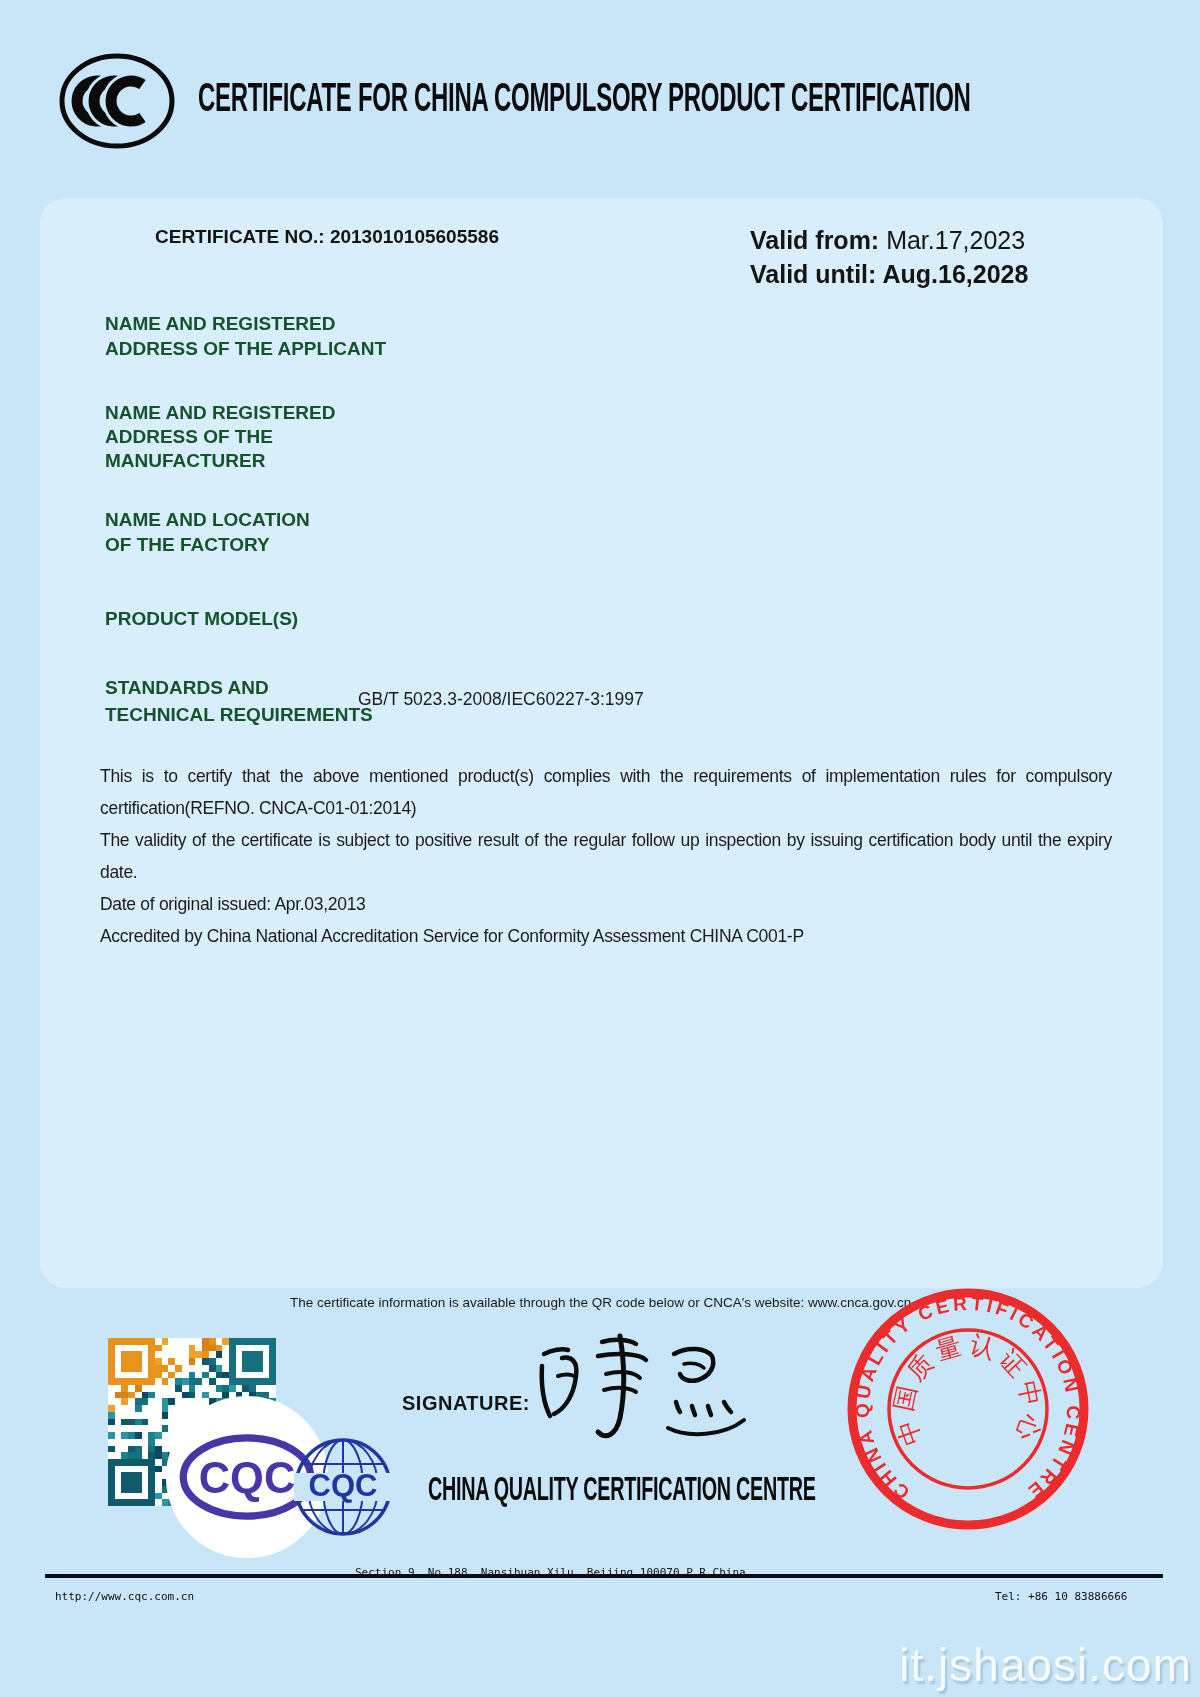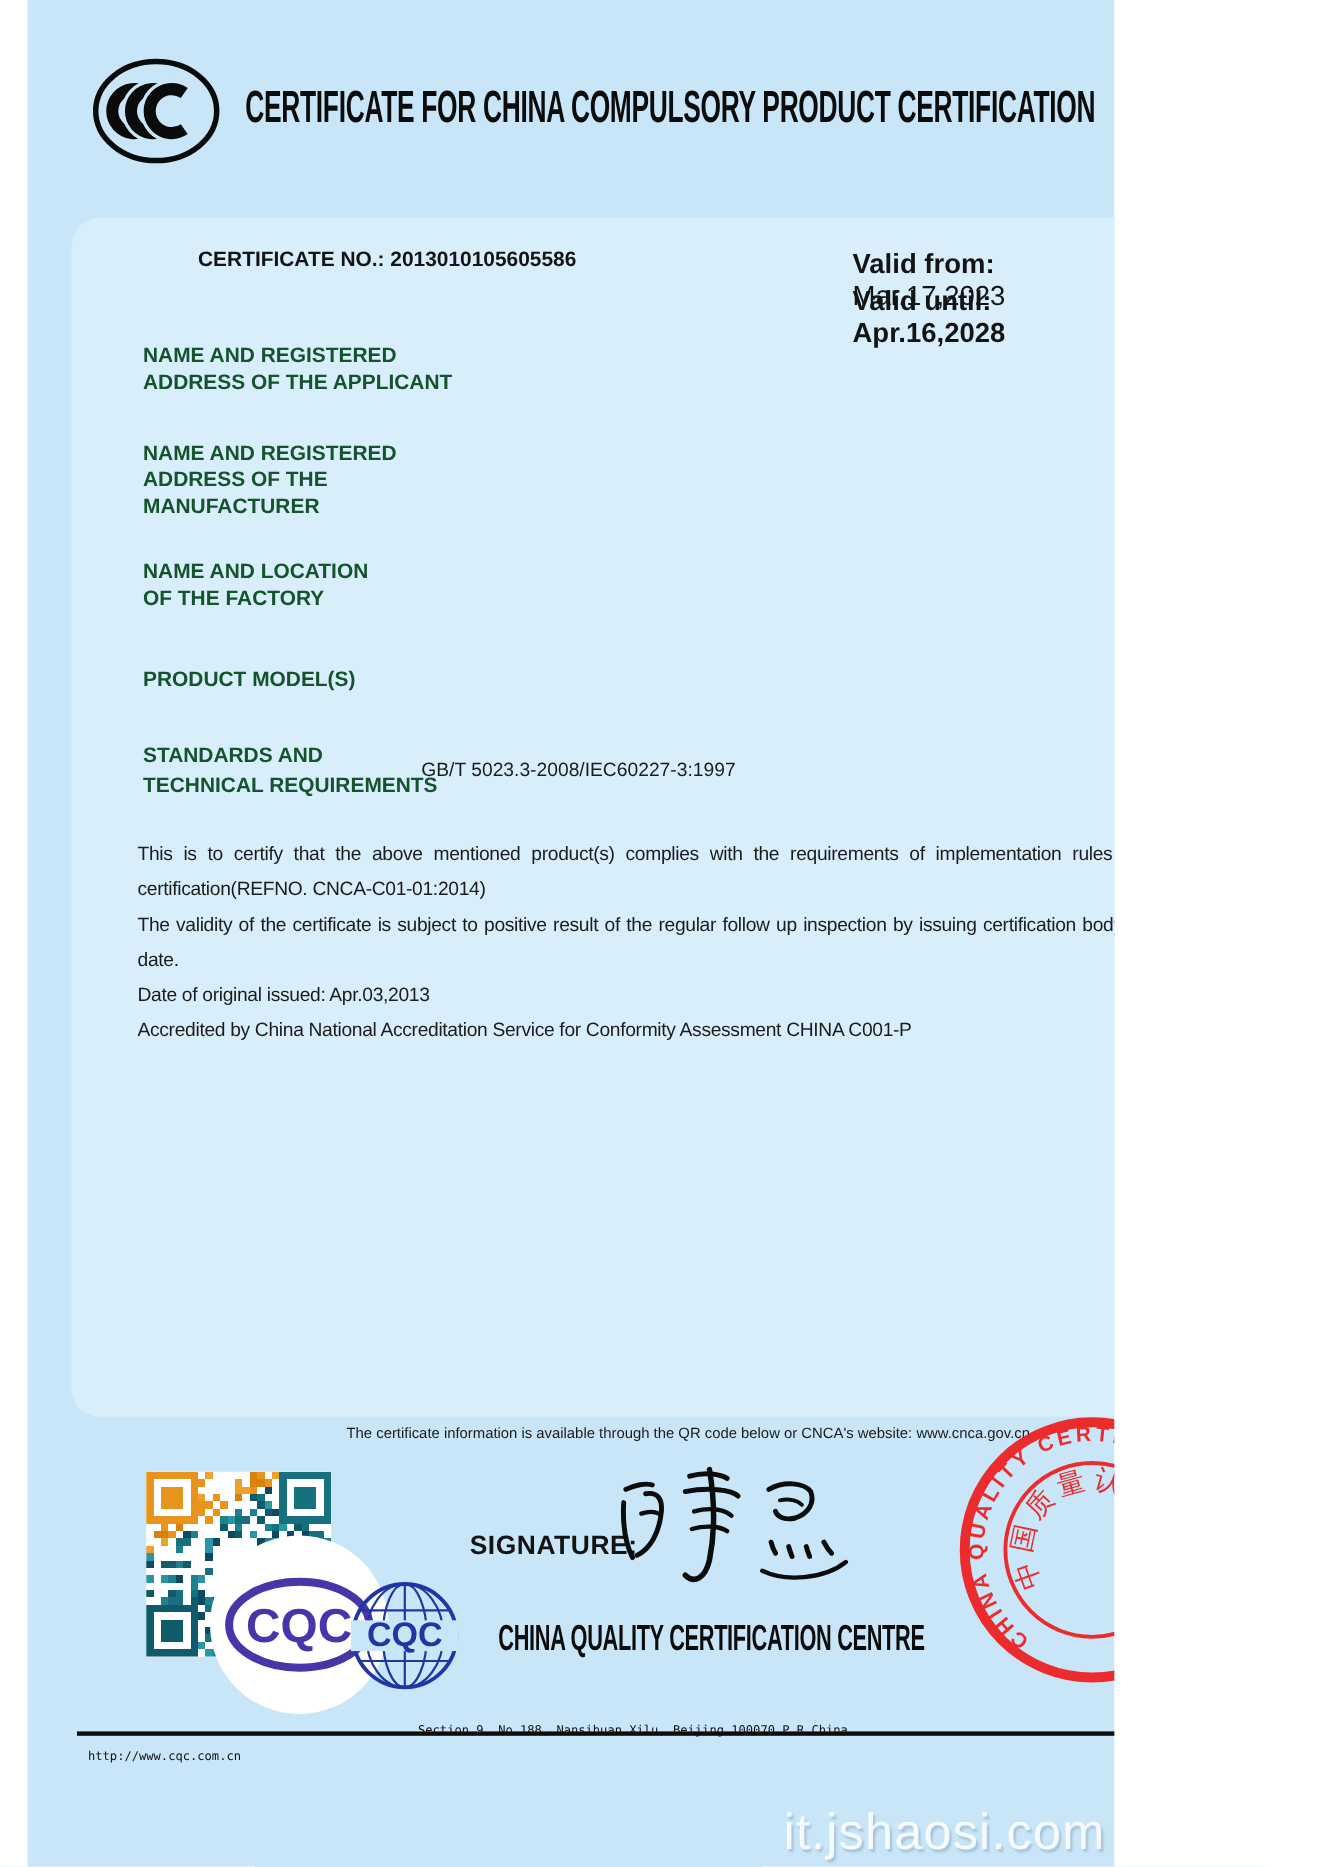--- a/index.html
+++ b/index.html
@@ -2,21 +2,21 @@
 <html style="--page-bg: #c9e6f8; --panel-bg: #d9eefb; --stamp-red: #ee1d1d; --cqc-blue: #2136a5; --qr-teal: #17707e; --qr-orange: #e8931c; --qr-logo-purple: #4a35a8;"><head>
 <meta charset="utf-8">
 <style>
   :root{
     --page-bg:#c9e6f8; --panel-bg:#d9eefb; --text:#141414;
     --stamp-red:#ee1d1d; --cqc-blue:#2136a5; --qr-teal:#17707e;
     --qr-orange:#e8931c; --qr-logo-purple:#4a35a8;
   }
   html,body{margin:0;padding:0;}
   body{font-family:"Liberation Sans",sans-serif;color:var(--text);}
-  .page{position:relative;width:988px;height:1697px;background:var(--page-bg);overflow:hidden;margin-left:25px;}
+  .page{position:relative;width:1200px;height:1697px;background:var(--page-bg);overflow:hidden;}
   .abs{position:absolute;}
 
   
   .header-logo{left:58px;top:52px;width:118px;height:98px;}
   .header-title{left:198px;top:74px;font-size:41px;font-weight:800;letter-spacing:-0.5px;
     color:#0c0c0c;white-space:nowrap;transform:scaleX(0.585);transform-origin:0 50%;}
 
   
   .panel{left:40px;top:198px;width:1123px;height:1090px;background:var(--panel-bg);border-radius:26px;}
 
@@ -40,21 +40,21 @@
   .body-text{left:100px;top:760px;width:1012px;font-size:17.5px;line-height:32px;
     letter-spacing:-0.3px;color:#1c1c1c;}
   .body-text p{margin:0;}
   .body-text p.just{text-align:justify;}
 
   
   .qr-note{left:290px;top:1295px;font-size:13.5px;color:#1a1a1a;}
   .qr{left:108px;top:1338px;width:168px;height:168px;background:#fff;}
   .qr svg{display:block;width:168px;height:168px;}
   .qr-center{position:absolute;left:55px;top:55px;width:58px;height:58px;}
-  .sig-label{left:402px;top:1392px;font-size:24px;font-weight:700;letter-spacing:0.5px;}
+  .sig-label{left:402px;top:1392px;font-size:20px;font-weight:700;letter-spacing:0.5px;}
   .sig-svg{left:528px;top:1332px;width:235px;height:125px;}
   .cqc-globe{left:292px;top:1436px;width:102px;height:102px;}
   .cqc-name{left:428px;top:1470px;font-size:33px;font-weight:800;letter-spacing:-0.5px;
     white-space:nowrap;transform:scaleX(0.6);transform-origin:0 50%;color:#0c0c0c;}
   .stamp{left:838px;top:1279px;width:260px;height:260px;opacity:0.93;z-index:5;}
 
   
   .footer-rule{left:45px;top:1574px;width:1118px;height:4px;background:#0d0d0d;}
   .footer-text{font-family:"DejaVu Sans Mono","Liberation Mono",monospace;font-size:11px;color:#101010;white-space:nowrap;}
   .footer-web{left:55px;top:1590px;}
@@ -90,21 +90,21 @@
     <span>CERTIFICATE NO.:</span>
     <span>2013010105605586</span>
   </div>
 
   <div class="abs valid-row valid-from">
     <span class="bold">Valid from:</span>
     <span>Mar.17,2023</span>
   </div>
   <div class="abs valid-row valid-until">
     <span>Valid until:</span>
-    <span>Apr.16,2028</span>
+    <span>Aug.16,2028</span>
   </div>
 
   <div class="abs field-label lbl-applicant">
     <div>NAME AND REGISTERED</div>
     <div>ADDRESS OF THE APPLICANT</div>
   </div>
 
   <div class="abs field-label lbl-manufacturer">
     <div>NAME AND REGISTERED</div>
     <div>ADDRESS OF THE</div>

